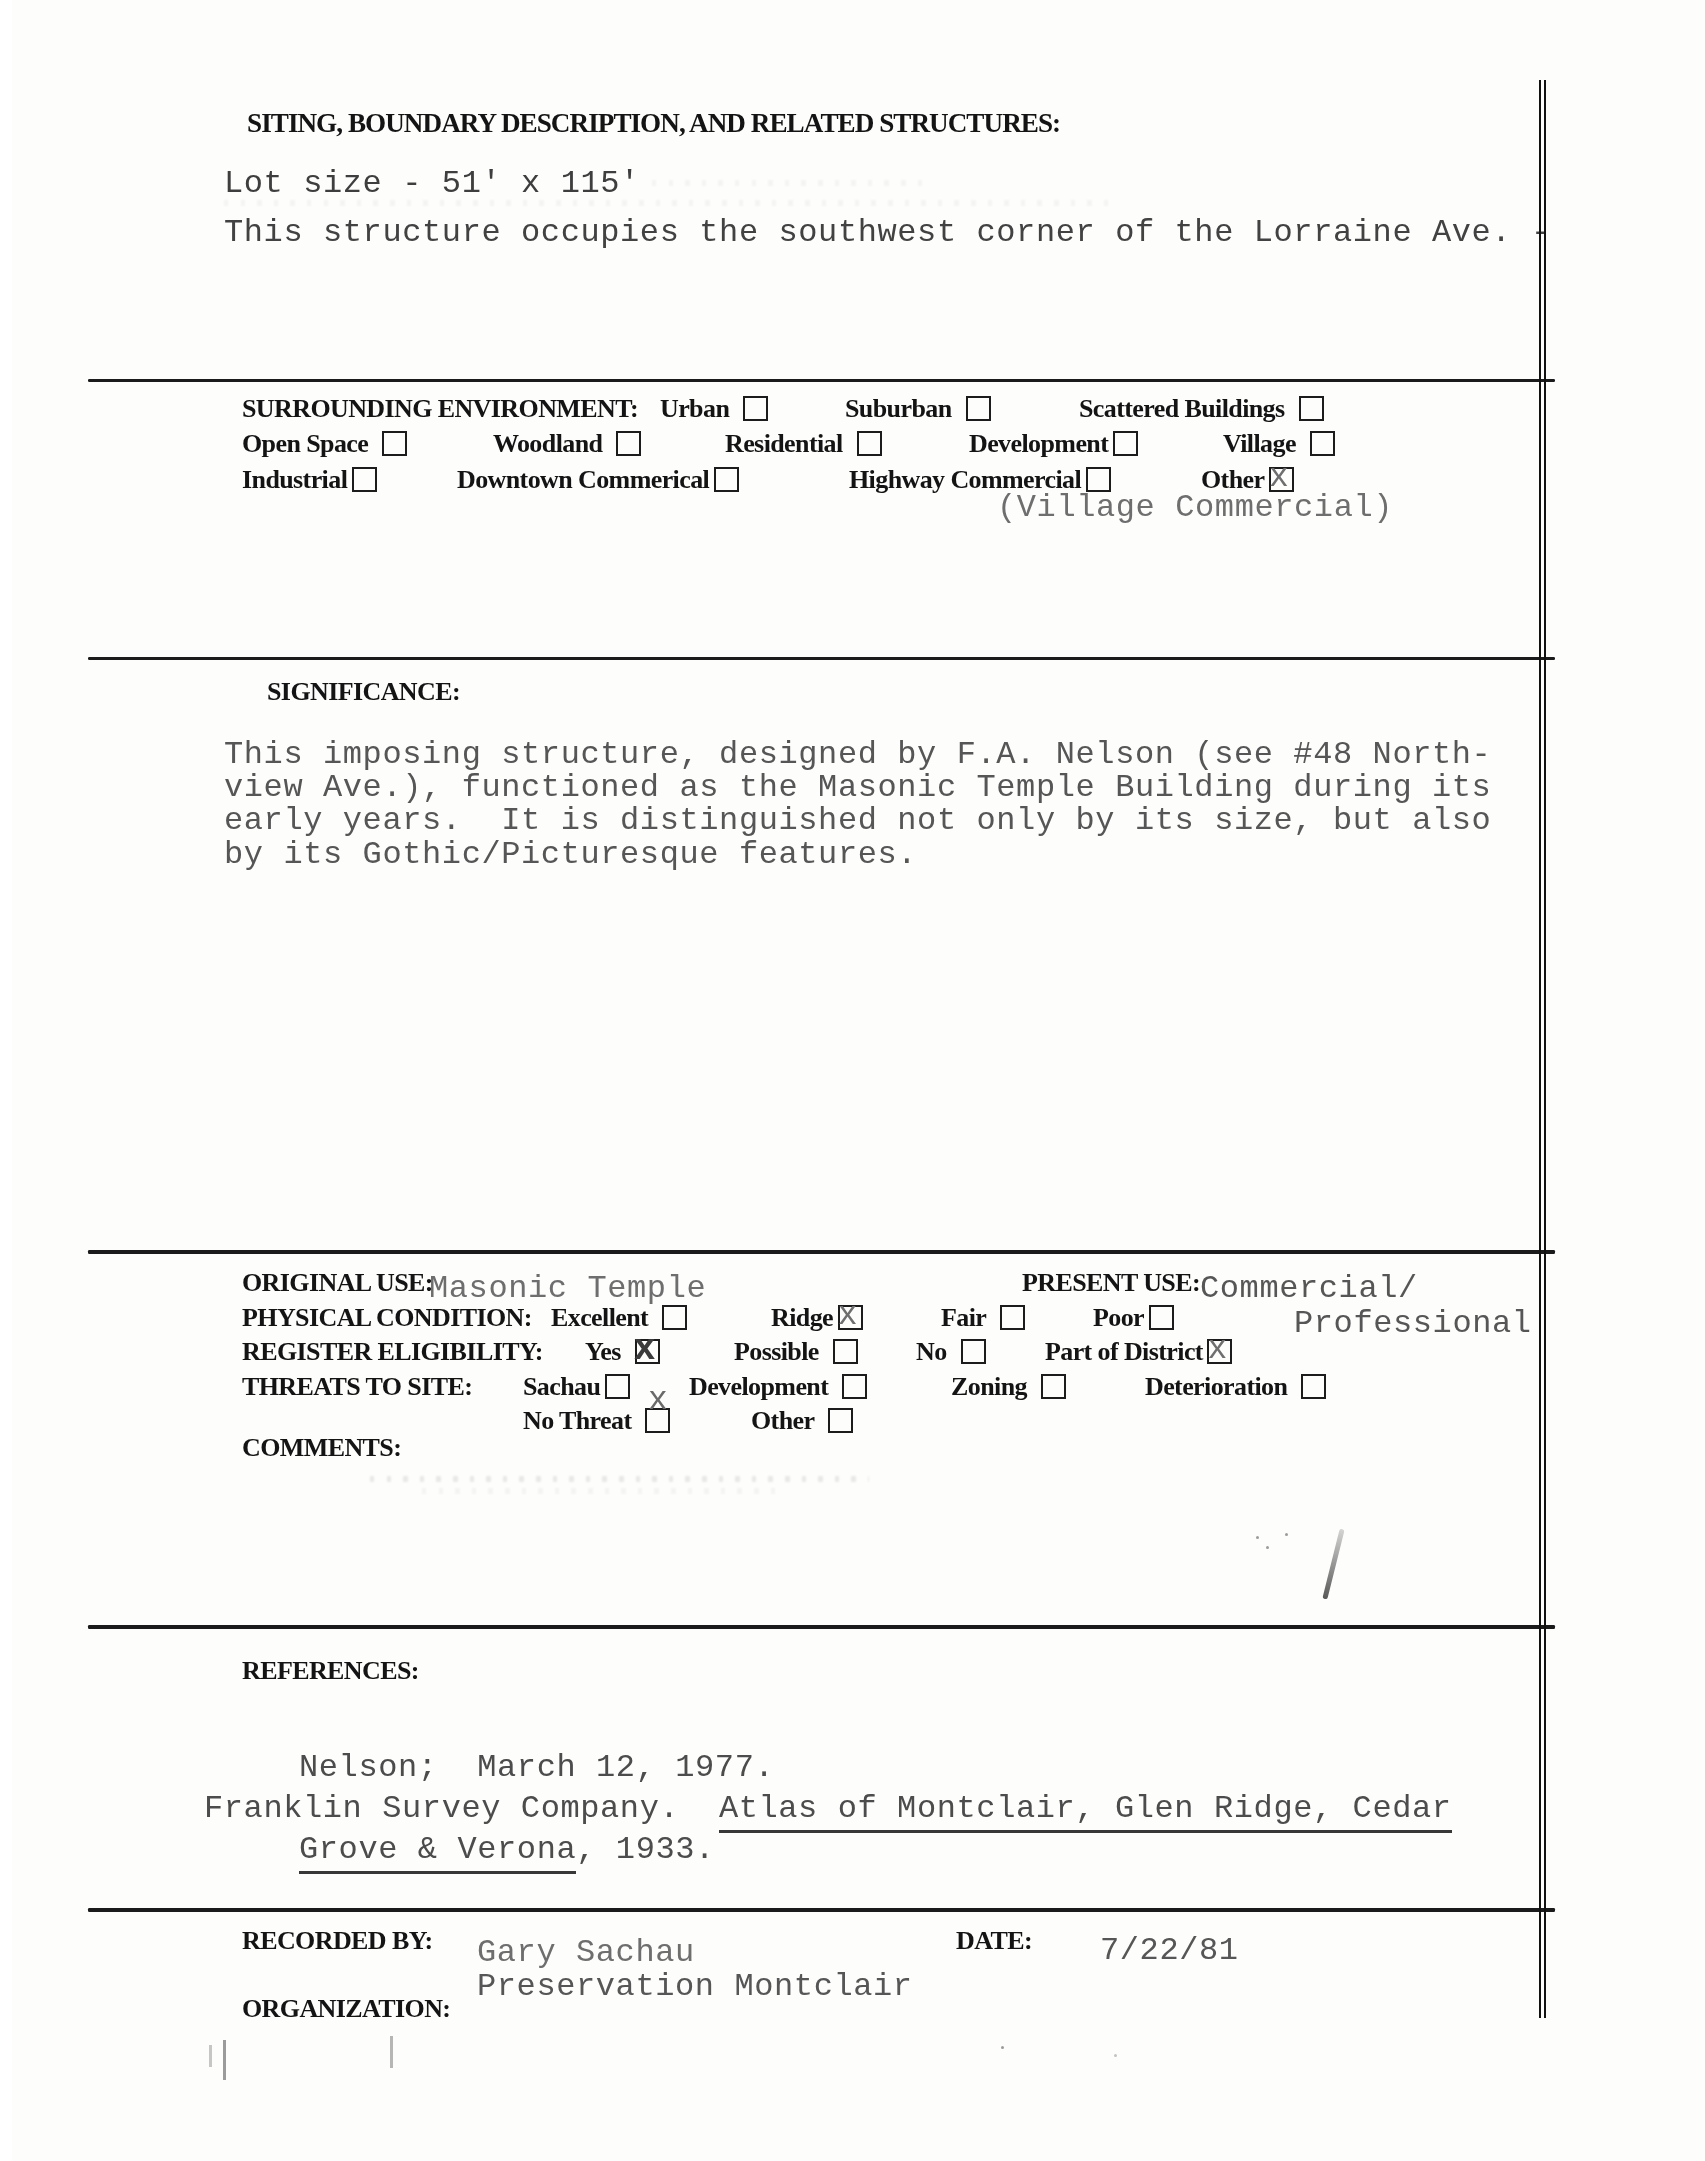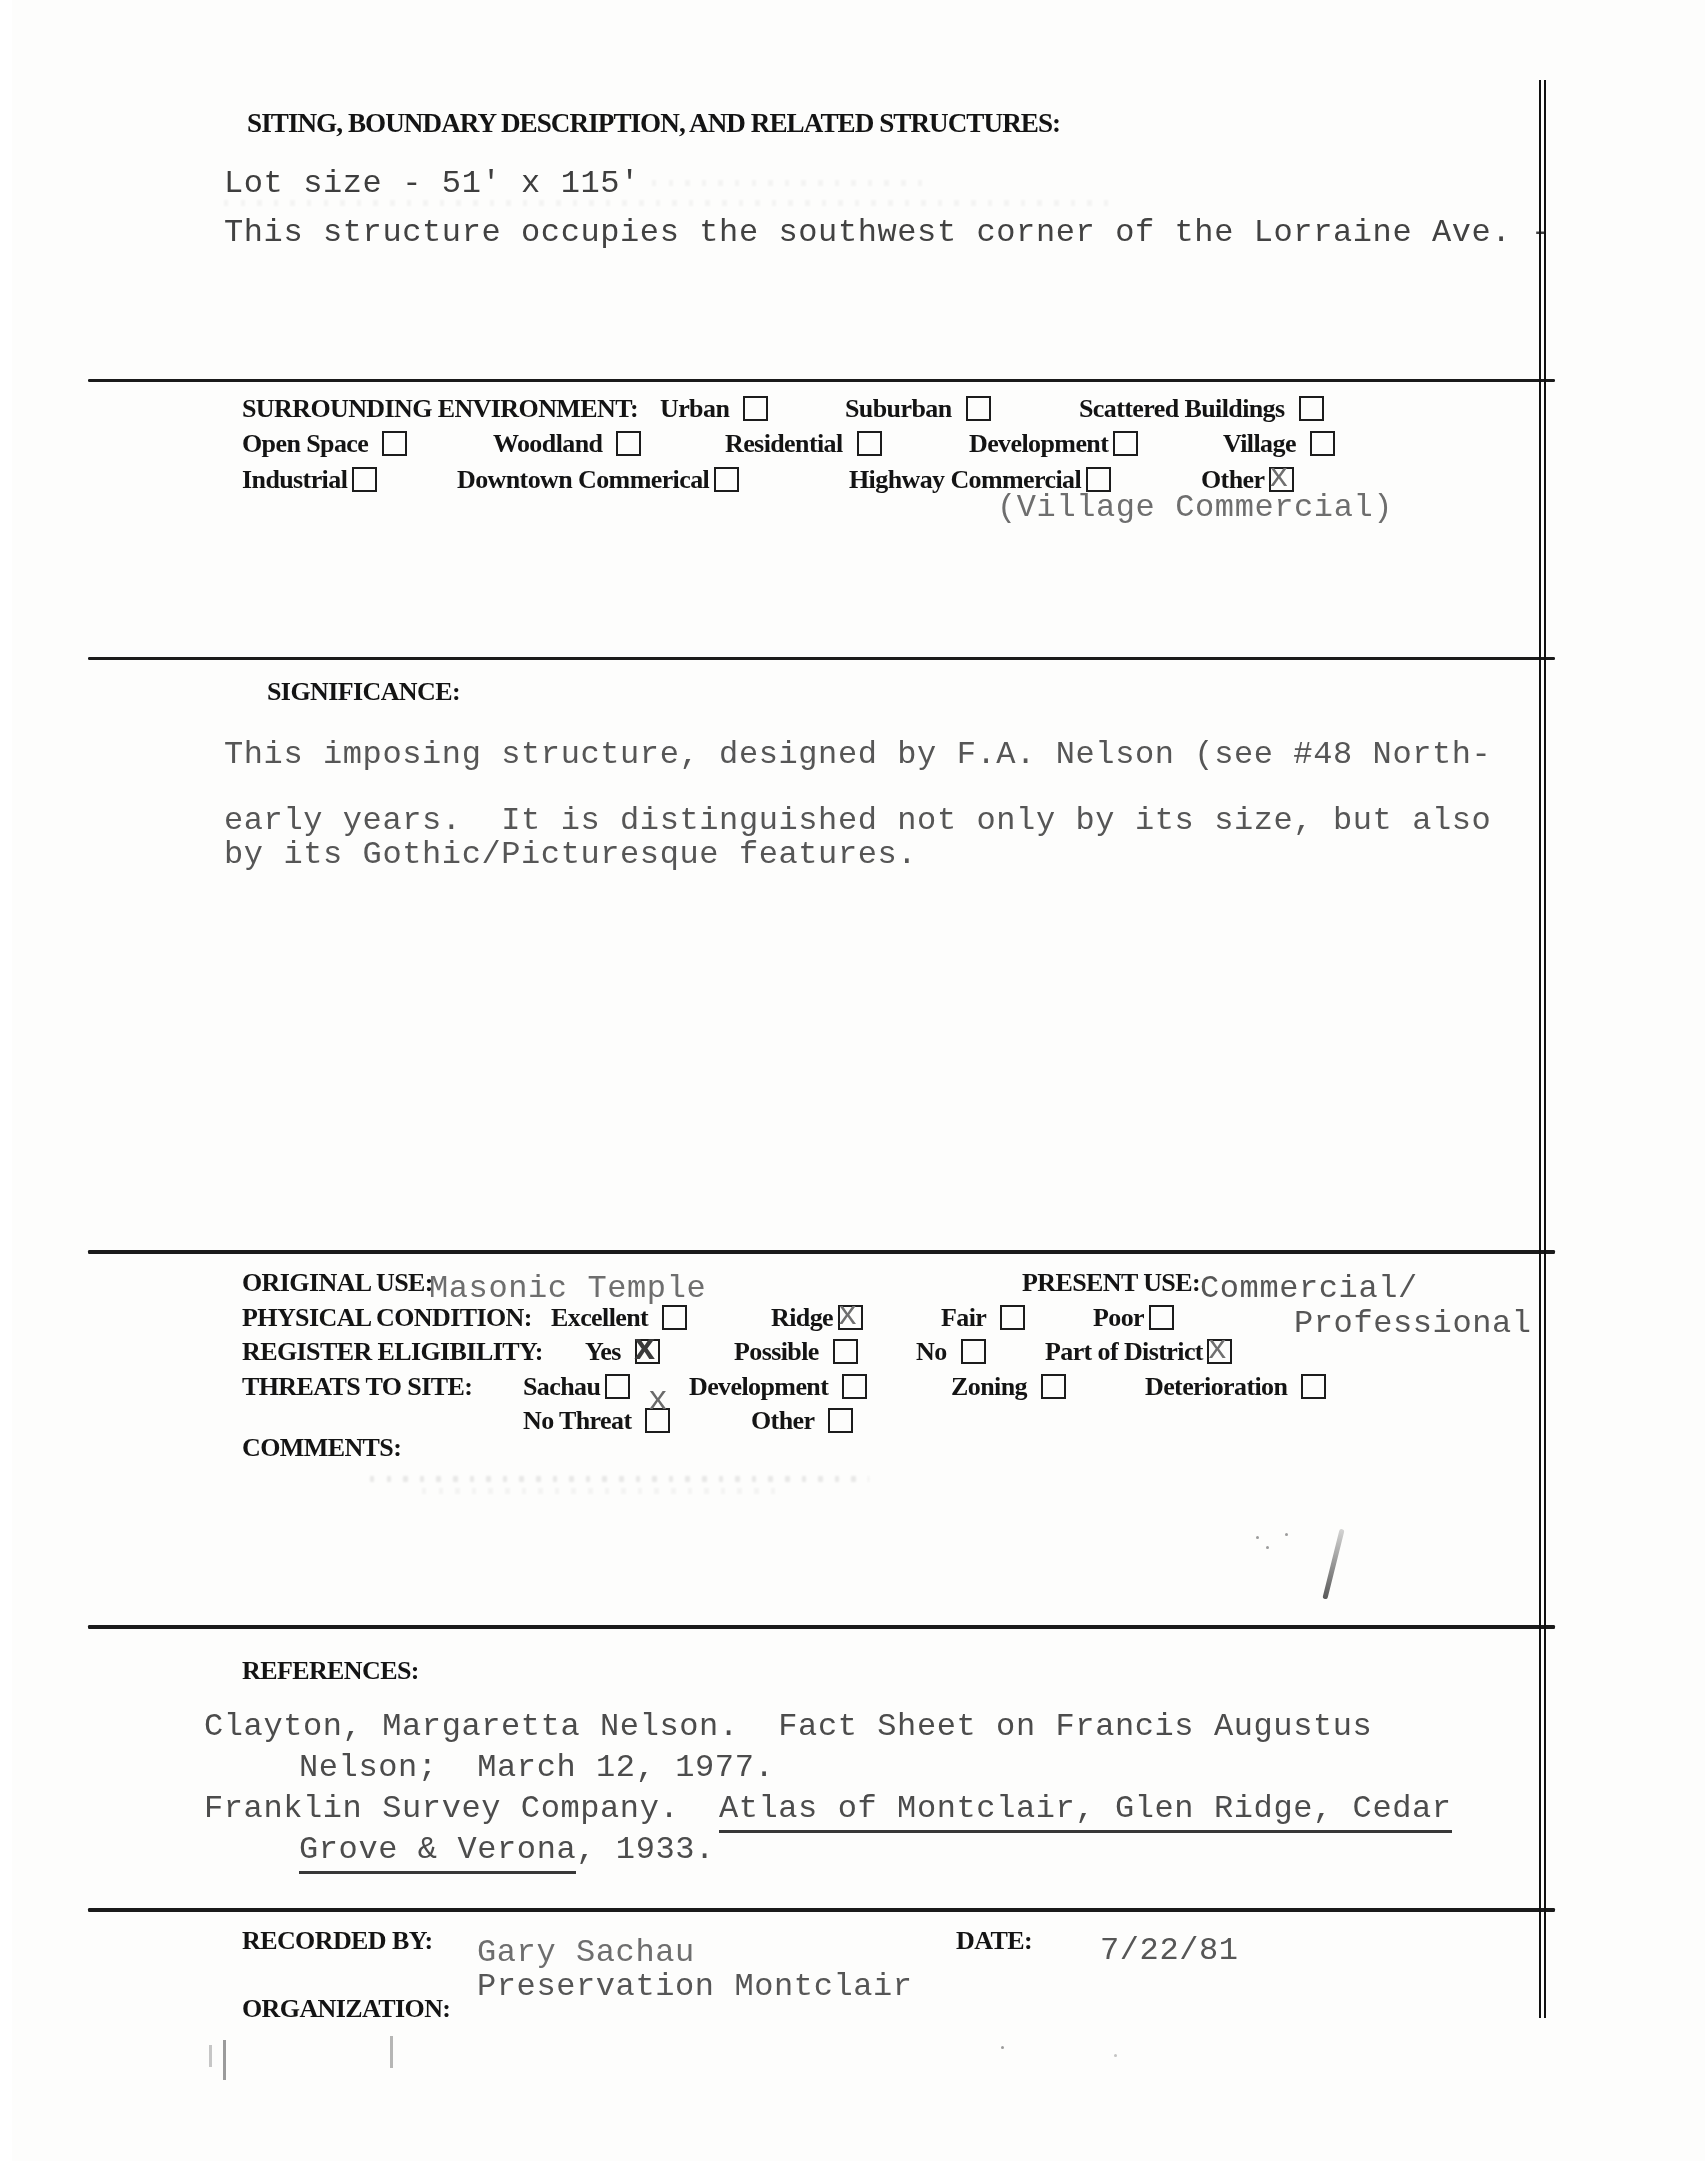--- a/index.html
+++ b/index.html
@@ -171,20 +171,21 @@
   <div class="ck" style="left:1189px;top:465px">
     <span>Other</span><span class="box tight checked"></span>
   </div>
 
   <div class="typed light" style="left:985px;top:489px">(Village Commercial)</div>
 
   <div class="hr" style="top:657px;height:3.2px"></div>
 
   <div class="slabel" style="left:255px;top:677px">SIGNIFICANCE:</div>
   <div class="typed mid" style="left:212px;top:736px">This imposing structure, designed by F.A. Nelson (see #48 North-</div>
+  <div class="typed mid" style="left:212px;top:769px">view Ave.), functioned as the Masonic Temple Building during its</div>
   <div class="typed mid" style="left:212px;top:802px">early years.  It is distinguished not only by its size, but also</div>
   <div class="typed mid" style="left:212px;top:836px">by its Gothic/Picturesque features.</div>
 
   <div class="hr" style="top:1250px;height:3.8px"></div>
 
   <div class="slabel" style="left:230px;top:1268px">ORIGINAL USE:</div>
   <div class="typed light" style="left:417px;top:1270px">Masonic Temple</div>
   <div class="slabel" style="left:1010px;top:1268px">PRESENT USE:</div>
   <div class="typed mid" style="left:1188px;top:1270px">Commercial/</div>
   <div class="typed mid" style="left:1282px;top:1305px">Professional</div>
@@ -244,21 +245,20 @@
   <div class="art smudge faint" style="left:410px;top:1488px;width:358px"></div>
 
   <div class="art slash" style="left:1319px;top:1528px"></div>
   <div class="art speck" style="left:1244px;top:1536px"></div>
   <div class="art speck" style="left:1273px;top:1533px"></div>
   <div class="art speck" style="left:1254px;top:1546px"></div>
 
   <div class="hr" style="top:1625px;height:3.8px"></div>
 
   <div class="slabel" style="left:230px;top:1656px">REFERENCES:</div>
-  <div class="typed" style="left:192px;top:1708px;color:#4c4c4c">Clayton, Margaretta Nelson.  Fact Sheet on Francis Augustus</div>
   <div class="typed" style="left:287px;top:1749px;color:#4c4c4c">Nelson;  March 12, 1977.</div>
   <div class="typed" style="left:192px;top:1790px;color:#4c4c4c"><span>Franklin Survey Company.  </span><span class="ul">Atlas of Montclair, Glen Ridge, Cedar</span></div>
   <div class="typed" style="left:287px;top:1831px;color:#4c4c4c"><span class="ul">Grove &amp; Verona</span><span>, 1933.</span></div>
 
   <div class="hr" style="top:1908px;height:3.8px"></div>
 
   <div class="slabel" style="left:230px;top:1926px">RECORDED BY:</div>
   <div class="typed light" style="left:465px;top:1934px">Gary Sachau</div>
   <div class="slabel" style="left:944px;top:1926px">DATE:</div>
   <div class="typed mid" style="left:1088px;top:1932px">7/22/81</div>

